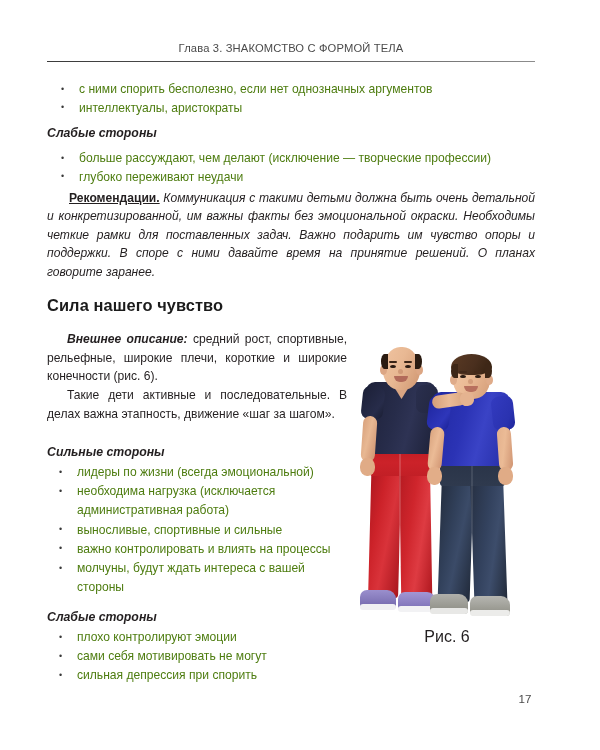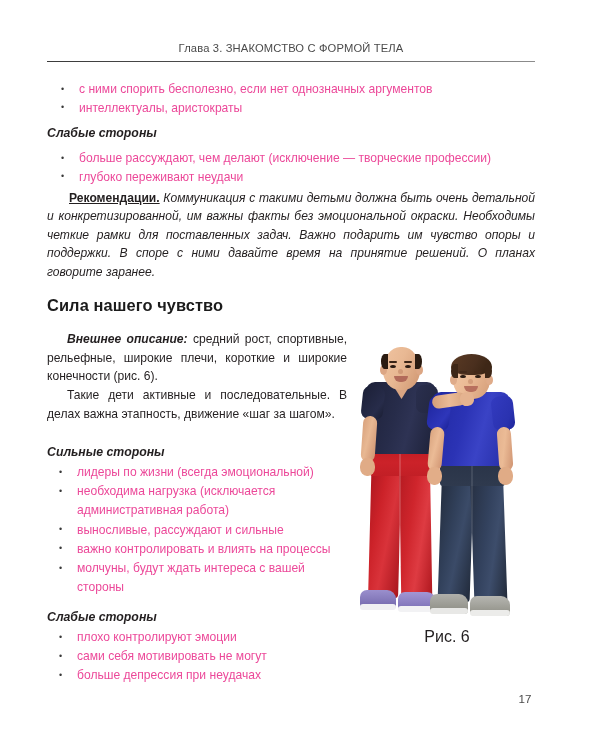--- a/index.html
+++ b/index.html
@@ -45,21 +45,21 @@
   .bullets {
     list-style: none;
     margin: 0;
     padding: 0;
   }
   .bullets li {
     position: relative;
     padding-left: 32px;
     font-size: 12.1px;
     line-height: 18.6px;
-    color: #ec4899;
+    color: #4d7c0f;
   }
   .bullets li::before {
     content: "\2022";
     position: absolute;
     left: 14px;
     top: -0.5px;
     font-size: 9px;
     color: #3a3a3a;
   }
   .bullets.narrow li {
@@ -197,32 +197,32 @@
     <span class="term">Внешнее описание:</span><span> средний рост, спортивные, рельефные, широкие плечи, короткие и широкие конечности (рис. 6).</span>
   </p>
 
   <p class="para col" style="left:47px; top:386px; width:300px; position:absolute;">Такие дети активные и последовательные. В делах важна этапность, движение «шаг за шагом».</p>
 
   <div class="block" style="left:47px; top:443px; width:300px;">
     <div class="subhead">Сильные стороны</div>
     <ul class="bullets narrow" style="margin-top:2px;">
       <li>лидеры по жизни (всегда эмоциональной)</li>
       <li>необходима нагрузка (исключается административная работа)</li>
-      <li>выносливые, рассуждают и сильные</li>
+      <li>выносливые, спортивные и сильные</li>
       <li>важно контролировать и влиять на процессы</li>
       <li>молчуны, будут ждать интереса с вашей стороны</li>
     </ul>
   </div>
 
   <div class="block" style="left:47px; top:608px; width:300px;">
     <div class="subhead">Слабые стороны</div>
     <ul class="bullets narrow" style="margin-top:2px;">
       <li>плохо контролируют эмоции</li>
       <li>сами себя мотивировать не могут</li>
-      <li>больше депрессия при неудачах</li>
+      <li>сильная депрессия при спорить</li>
     </ul>
   </div>
 
   <div class="figure">
     <div class="photo">
 
       <div class="kid" style="left:0px; top:0px; width:105px; height:272px;">
 
         <div class="part leg" style="left:18px; top:108px; width:30px; height:148px; background:linear-gradient(100deg,#a8151d 0%,#cc2229 35%,#d9333a 60%,#a8151d 100%); transform:rotate(1.5deg);"></div>
         <div class="part leg" style="left:48px; top:108px; width:31px; height:150px; background:linear-gradient(100deg,#b0181f 0%,#cf252c 40%,#de3b42 65%,#ad161d 100%); transform:rotate(-1deg);"></div>

